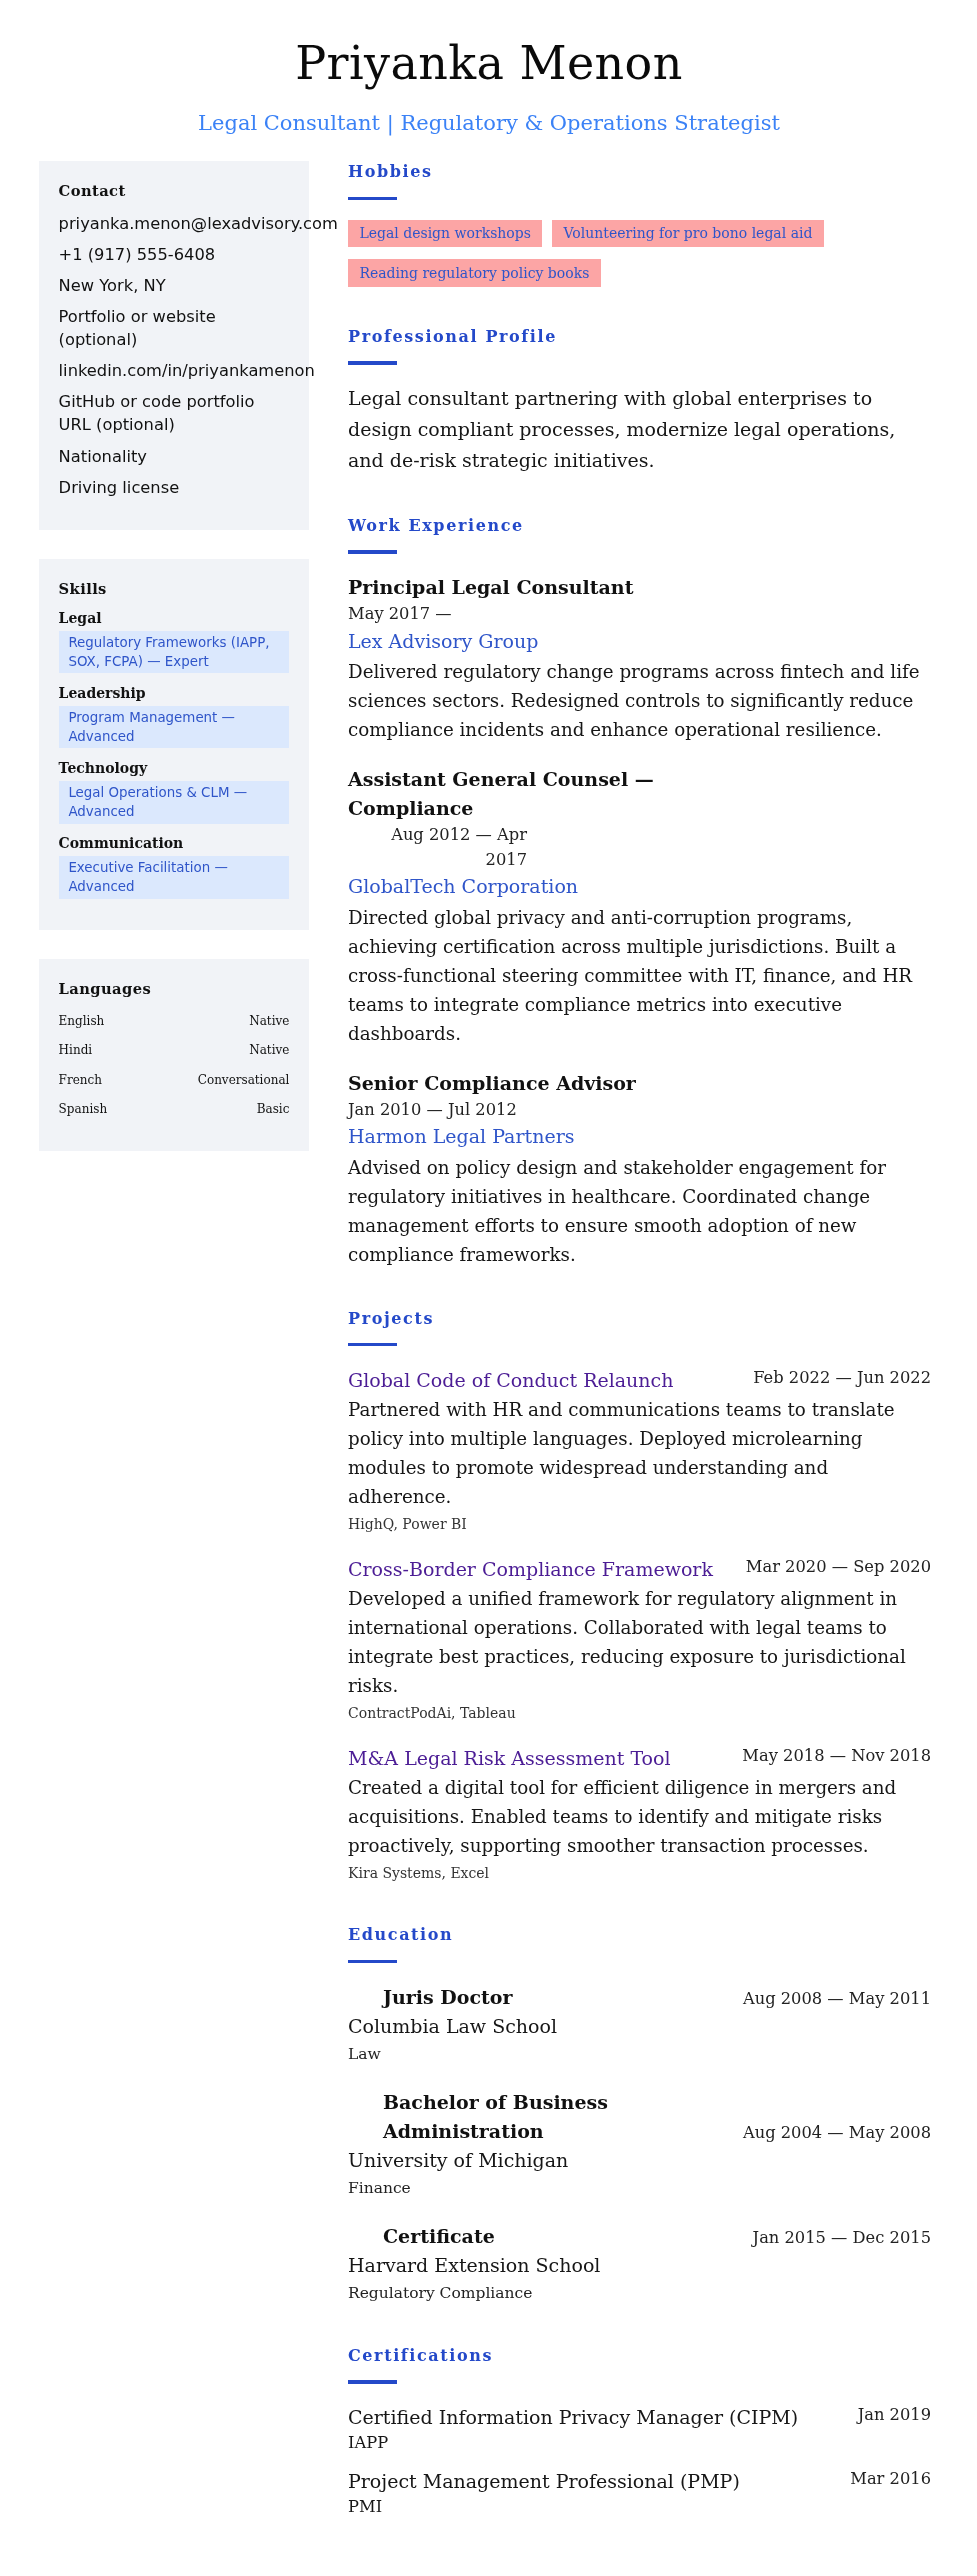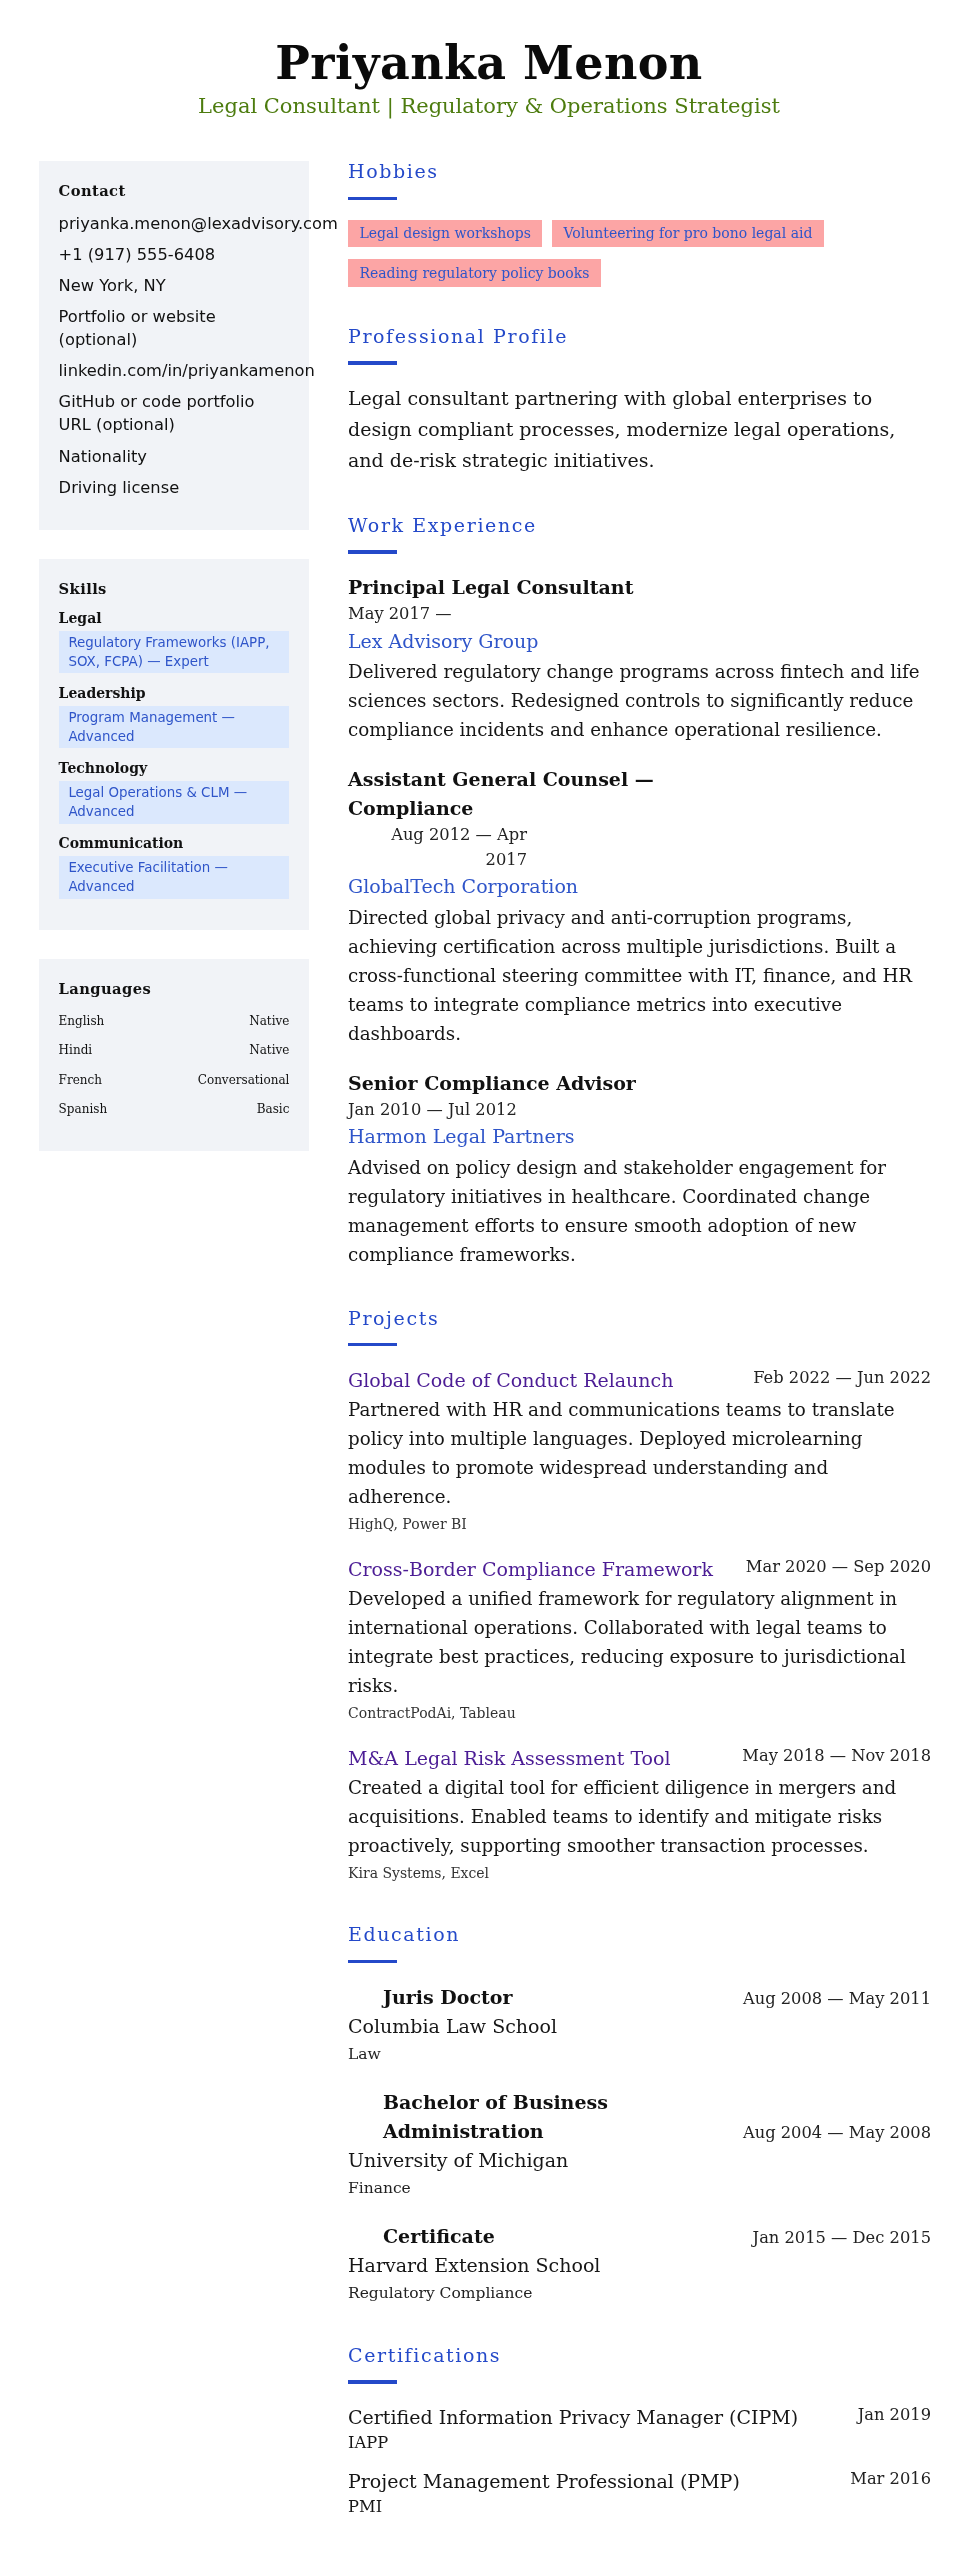--- a/index.html
+++ b/index.html
@@ -11,31 +11,31 @@
     color: #111111;
     position: relative;
   }
   .header {
     text-align: center;
     padding-top: 36px;
     height: 122px;
   }
   .header .name {
     font-family: "DejaVu Serif", serif;
-    font-weight: bold;
+    font-weight: normal;
     font-size: 46px;
     line-height: 54px;
     color: #0a0a0a;
     letter-spacing: 0.4px;
   }
   .header .title {
     font-size: 21px;
     line-height: 28px;
-    color: #4d7c0f;
-    margin-top: 2px;
+    color: #3b82f6;
+    margin-top: 19px;
   }
   .layout {
     display: flex;
     padding: 39px 47px 0 39px;
     gap: 39px;
   }
   .sidebar { width: 270px; flex-shrink: 0; }
   .main { flex: 1; }
 
   .panel {
@@ -83,23 +83,23 @@
     font-family: "DejaVu Serif", serif;
     font-size: 12px;
     line-height: 23px;
     margin-bottom: 6.5px;
     color: #111;
   }
 
   .section { margin-bottom: 39px; }
   .section-title {
     font-family: "DejaVu Serif", serif;
-    font-weight: normal;
+    font-weight: bold;
     color: #2449c9;
-    font-size: 19px;
+    font-size: 16px;
     letter-spacing: 1.6px;
     line-height: 21px;
   }
   .section-rule {
     width: 49px;
     height: 3.3px;
     background: #2449c9;
     margin-top: 14.7px;
     margin-bottom: 19.6px;
   }

